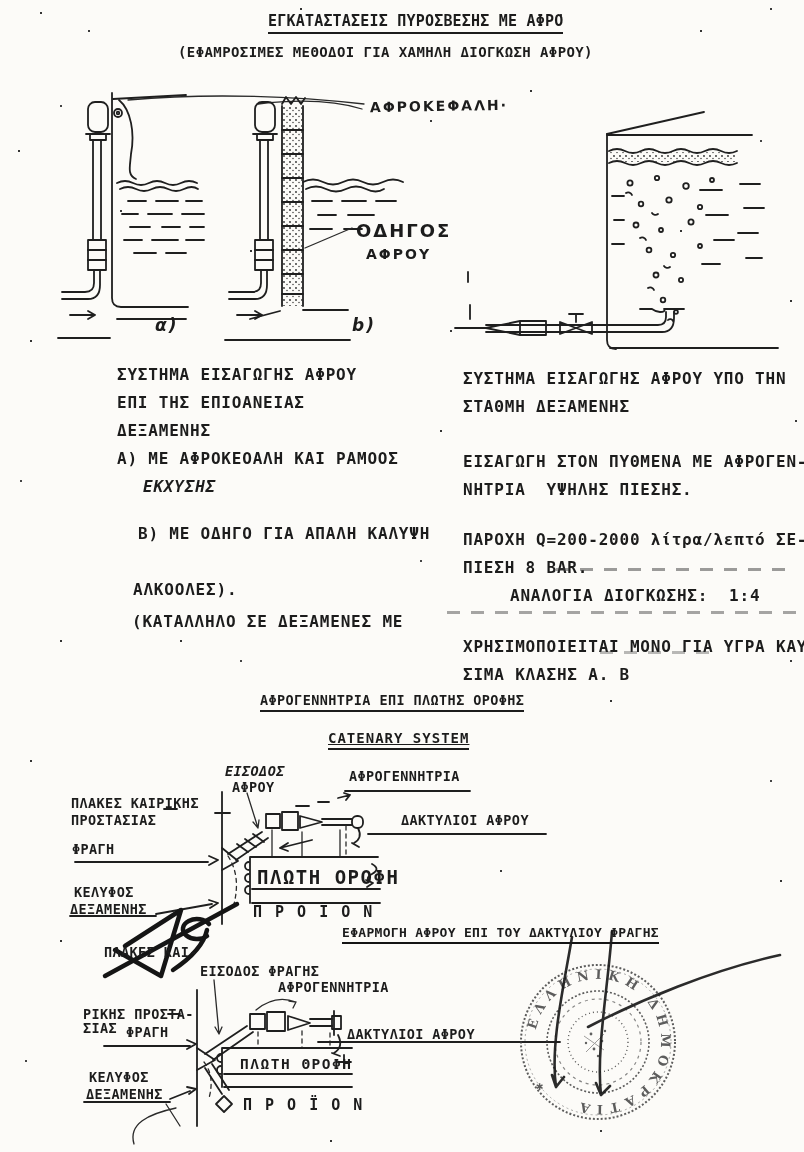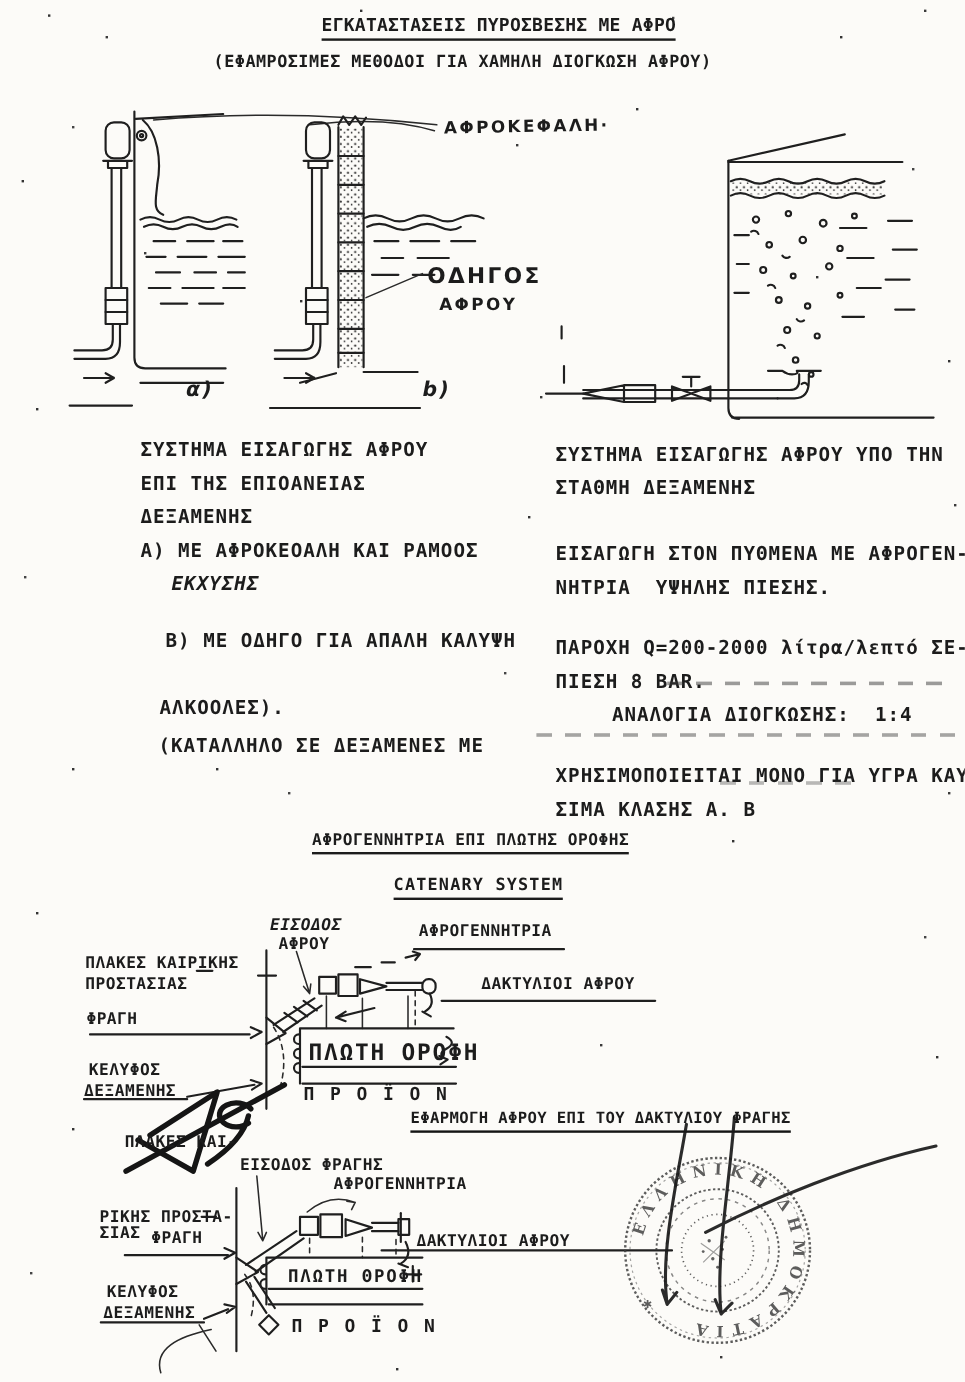--- a/index.html
+++ b/index.html
@@ -166,21 +166,21 @@
   <div class="abs mono t16" style="left:463px;top:586px;margin-left:47px;">ΑΝΑΛΟΓΙΑ ΔΙΟΓΚΩΣΗΣ:  1:4</div>
   <div class="abs mono t16" style="left:463px;top:637px;">ΧΡΗΣΙΜΟΠΟΙΕΙΤΑΙ ΜΟΝΟ ΓΙΑ ΥΓΡΑ ΚΑΥ-</div>
   <div class="abs mono t16" style="left:463px;top:665px;">ΣΙΜΑ ΚΛΑΣΗΣ Α. Β</div>
 </div>
 
 <div class="smudge" style="left:556px;top:568px;width:236px;"></div>
 <div class="smudge" style="left:447px;top:611px;width:350px;opacity:.45;"></div>
 <div class="smudge" style="left:600px;top:651px;width:120px;opacity:.35;"></div>
 
 <div class="abs mono t14 u2" style="left:260px;top:692px;">ΑΦΡΟΓΕΝΝΗΤΡΙΑ ΕΠΙ ΠΛΩΤΗΣ ΟΡΟΦΗΣ</div>
-<div class="abs mono u2" style="left:328px;top:730px;font-size:14px;letter-spacing:1px;">CATENARY SYSTEM</div>
+<div class="abs mono u2" style="left:328px;top:730px;font-size:14px;letter-spacing:1px;text-decoration:underline;">CATENARY SYSTEM</div>
 
 <svg style="top:756px;" width="804" height="180" viewBox="0 0 804 180">
   <g>
     <path class="ink" d="M222,36 V168 M215,57 H230"></path>
   </g>
   <g>
     <path class="thin" d="M247,37 L258,72 M258,72 l-5,-6 M258,72 l1,-8"></path>
   </g>
   <g>
     <path class="ink" d="M228,98 L262,76 M236,104 L268,82"></path>

